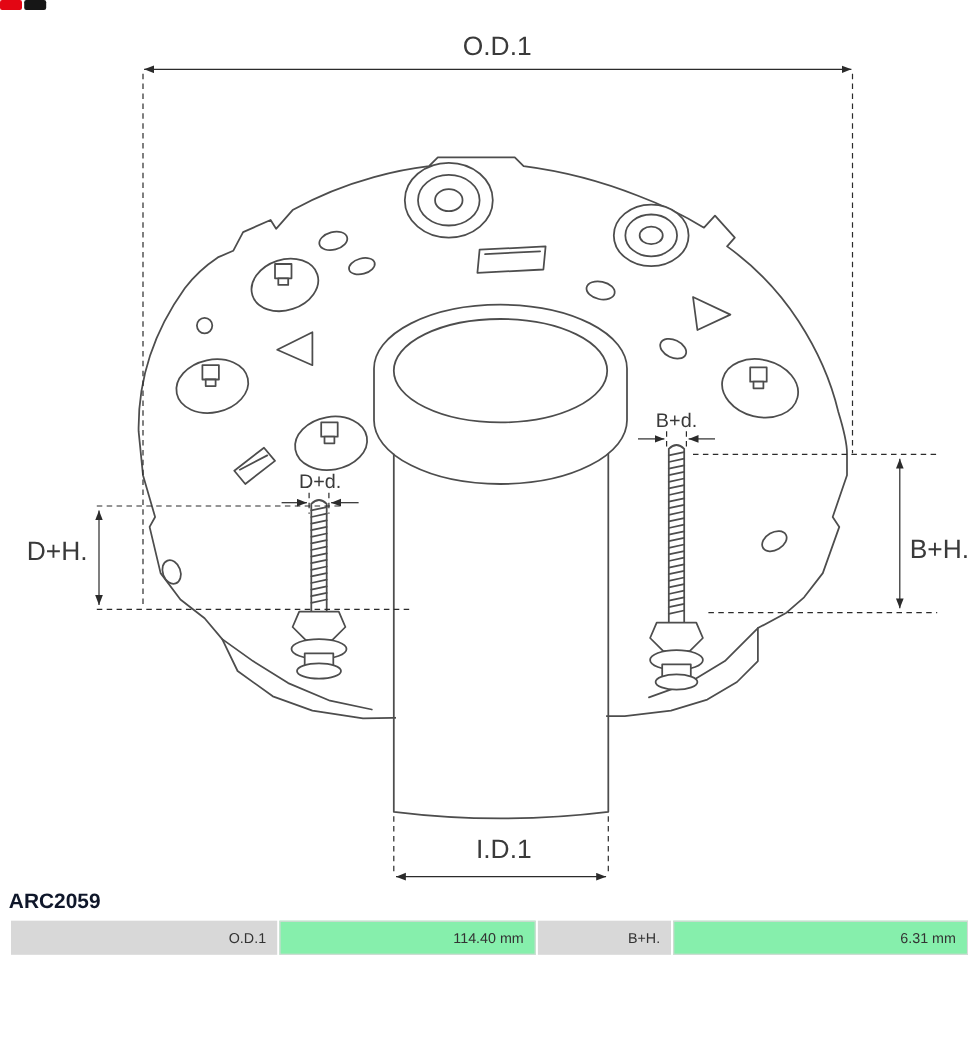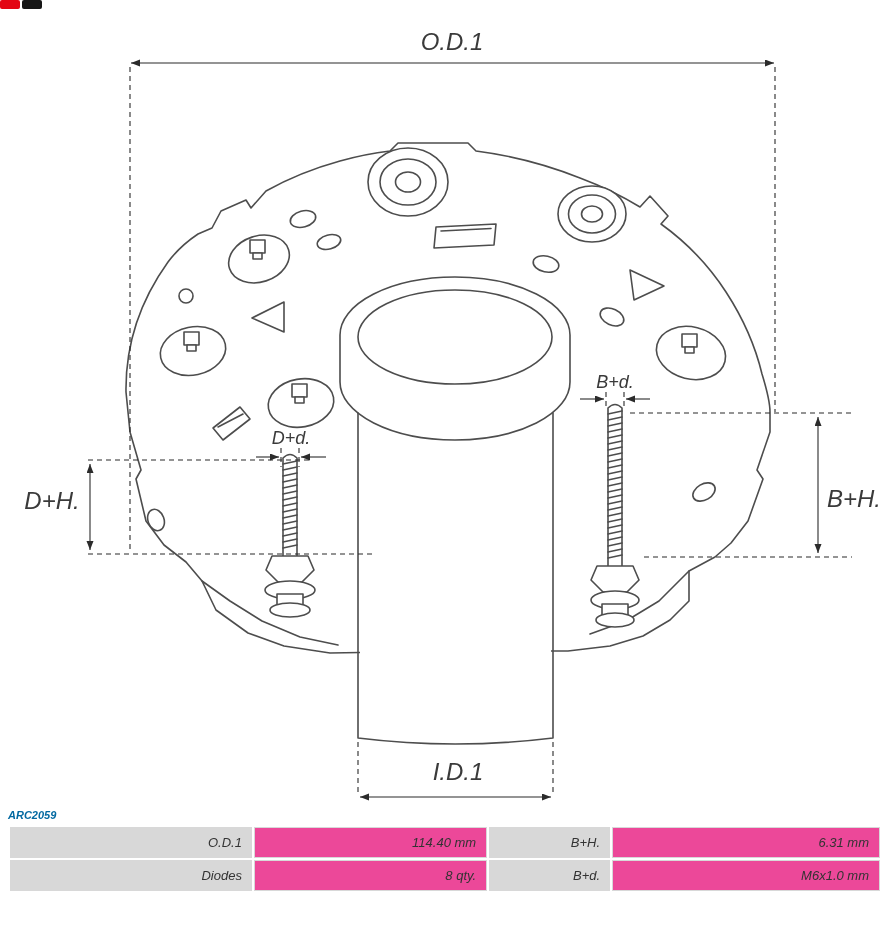--- a/index.html
+++ b/index.html
@@ -1,38 +1,38 @@
 <!DOCTYPE html>
 <html><head>
 <meta charset="utf-8">
 <style>
   html,body{margin:0;padding:0;background:#ffffff;}
   body{width:890px;height:946px;font-family:"Liberation Sans",sans-serif;position:relative;overflow:hidden;}
-  .page{position:relative;width:890px;height:794px;font-style:italic;}
+  .page{position:relative;width:890px;height:794px;}
   
   .brand{position:absolute;top:0;left:0;height:10px;display:flex;gap:2px;z-index:5;}
   .brand .blk{display:inline-block;width:20px;height:9px;border-radius:2px;}
   .brand .red{background:#e30613;}
   .brand .dark{background:#161616;}
   
   svg.drawing{display:block;width:890px;height:806px;}
   svg text{font-family:"Liberation Sans",sans-serif;fill:#3a3a3a;}
   .dimtxt{font-size:24px;}
   .dimtxt-sm{font-size:18px;}
   .draw{stroke:#4d4d4d;stroke-width:1.6;fill:none;stroke-linejoin:round;stroke-linecap:round;}
   .draw-fill{stroke:#4d4d4d;stroke-width:1.6;fill:#ffffff;stroke-linejoin:round;}
   .whitefill{fill:#ffffff;stroke:none;}
   .dim{stroke:#2b2b2b;stroke-width:1.1;fill:none;}
   .dash{stroke:#2b2b2b;stroke-width:1.1;fill:none;stroke-dasharray:5 4;}
   
-  .part-number{margin:3px 0 4px 8px;color:#0369a1;font-weight:bold;font-size:11px;}
+  .part-number{margin:3px 0 4px 8px;color:#0f172a;font-weight:bold;font-size:19px;}
   table.spec{width:874px;margin:0 8px;border-collapse:separate;border-spacing:2px;font-size:13px;color:#333;}
   table.spec td{height:15px;}
   td.lbl{background:#d8d8d8;text-align:right;padding:8px 10px;}
-  td.val{background:#ec4899;border:1px solid #d8d8d8;text-align:right;padding:7px 10px;}
+  td.val{background:#86efac;border:1px solid #d8d8d8;text-align:right;padding:7px 10px;}
 </style>
 </head>
 <body>
 
 <div class="page">
 
   <div class="brand">
     <span class="blk red"></span>
     <span class="blk dark"></span>
   </div>
@@ -176,22 +176,16 @@
         <col style="width:14%">
         <col style="width:31%">
     </colgroup>
     <tbody>
       <tr>
         <td class="lbl">O.D.1</td>
         <td class="val">114.40 mm</td>
         <td class="lbl">B+H.</td>
         <td class="val">6.31 mm</td>
       </tr>
-      <tr>
-        <td class="lbl">Diodes</td>
-        <td class="val">8 qty.</td>
-        <td class="lbl">B+d.</td>
-        <td class="val">M6x1.0 mm</td>
-      </tr>
     </tbody>
   </table>
 
 </div>
 
 </body></html>

